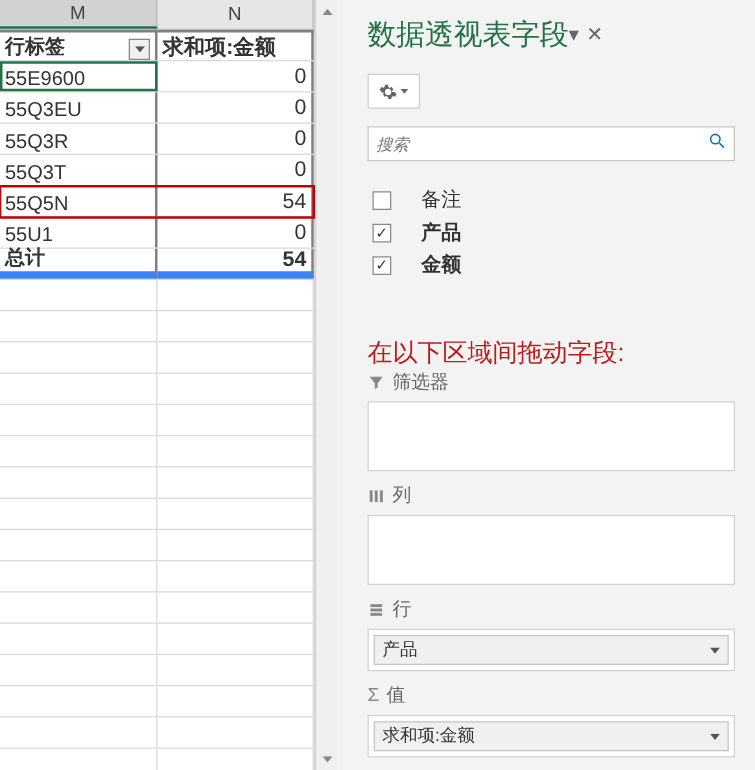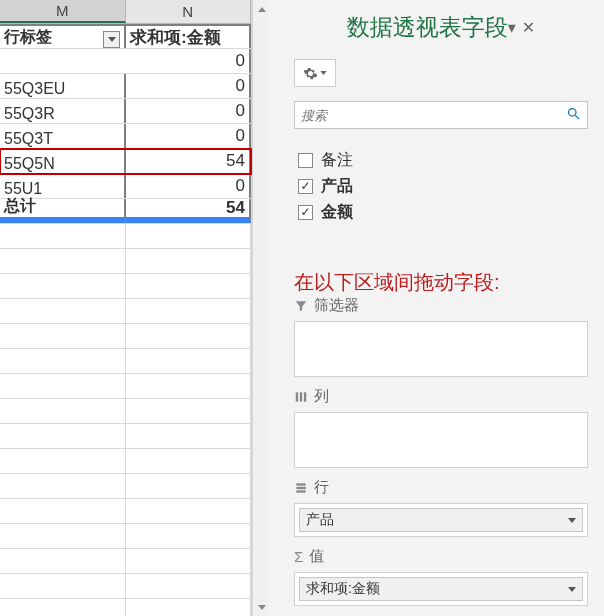--- a/index.html
+++ b/index.html
@@ -19,32 +19,32 @@
   .dd-btn { width: 17px; height: 17px; border: 1px solid #888; background: #f0f0f0; display: flex; align-items: center; justify-content: center; }
   .dd-btn svg { width: 8px; height: 5px; }
   .total-row .cell-a, .total-row .cell-b { font-weight: bold; border-bottom: 6px solid #3b82f6; }
   .hl { outline: 2px solid #c00000; outline-offset: -1px; }
   .sel-cell { outline: 2px solid #217346; outline-offset: -2px; }
   .scroll-gut { width: 18px; background: #f0f0f0; border-left: 1px solid #d4d4d4; position: relative; }
   .scroll-arrow { width: 18px; height: 18px; display: flex; align-items: center; justify-content: center; position: absolute; }
   
   
   .panel { flex: 1; background: #f3f3f3; padding: 0; display: flex; flex-direction: column; }
-  .panel-head { display: flex; align-items: center; justify-content: center; padding: 12px 16px 8px 24px; }
+  .panel-head { display: flex; align-items: center; justify-content: flex-start; padding: 12px 16px 8px 24px; }
   .panel-title { color: #217346; font-size: 23px; font-weight: 400; }
   .panel-ctrls { display: flex; gap: 6px; color: #666; font-size: 16px; }
   .panel-sub { display: flex; align-items: center; justify-content: space-between; padding: 8px 16px 10px 24px; }
   .panel-sub-txt { color: #555; font-size: 15px; }
   .gear-btn { width: 42px; height: 28px; border: 1px solid #ccc; background: #fff; display: flex; align-items: center; justify-content: center; gap: 2px; }
   .search-box { margin: 4px 16px 12px 24px; border: 1px solid #c5c5c5; background: #fff; height: 28px; display: flex; align-items: center; padding: 0 6px; }
   .search-box input { border: none; outline: none; flex: 1; font-size: 13px; color: #999; font-style: italic; background: transparent; }
   .search-icon { color: #0072c6; font-size: 16px; }
   
   .field-list { margin: 6px 16px 0 28px; }
-  .field-item { display: flex; align-items: center; gap: 8px; height: 26px; font-size: 16px; }
+  .field-item { display: flex; align-items: center; gap: 24px; height: 26px; font-size: 16px; }
   .chk { width: 15px; height: 15px; border: 1px solid #888; background: #fff; display: flex; align-items: center; justify-content: center; font-size: 12px; color: #333; }
   .more-tbl { margin: 14px 16px 0 28px; color: #555; font-size: 15px; }
   
   .areas { margin-top: auto; padding: 0 16px 10px 24px; }
   .areas-lbl { color: #b91c1c; font-size: 20px; }
   .areas-grid { display: grid; grid-template-columns: 1fr; gap: 10px 12px; }
   .area-box { }
   .area-title { display: flex; align-items: center; gap: 6px; color: #666; font-size: 15px; margin-bottom: 6px; }
   .area-drop { background: #fff; border: 1px solid #d0d0d0; min-height: 56px; padding: 4px; }
   .area-drop.small { min-height: 28px; }
@@ -68,20 +68,21 @@
           <span>行标签</span>
           <span class="dd-btn">
             <svg viewBox="0 0 8 5">
                 <path d="M0 0 L8 0 L4 5 Z" fill="#555"></path>
               </svg>
           </span>
         </div>
         <div class="cell-b" style="justify-content:flex-start;">求和项:金额</div>
       </div>
       <div class="row">
+        <div class="cell-a sel-cell">55E9600</div>
         <div class="cell-b">0</div>
       </div>
       <div class="row">
         <div class="cell-a">55Q3EU</div>
         <div class="cell-b">0</div>
       </div>
       <div class="row">
         <div class="cell-a">55Q3R</div>
         <div class="cell-b">0</div>
       </div>

